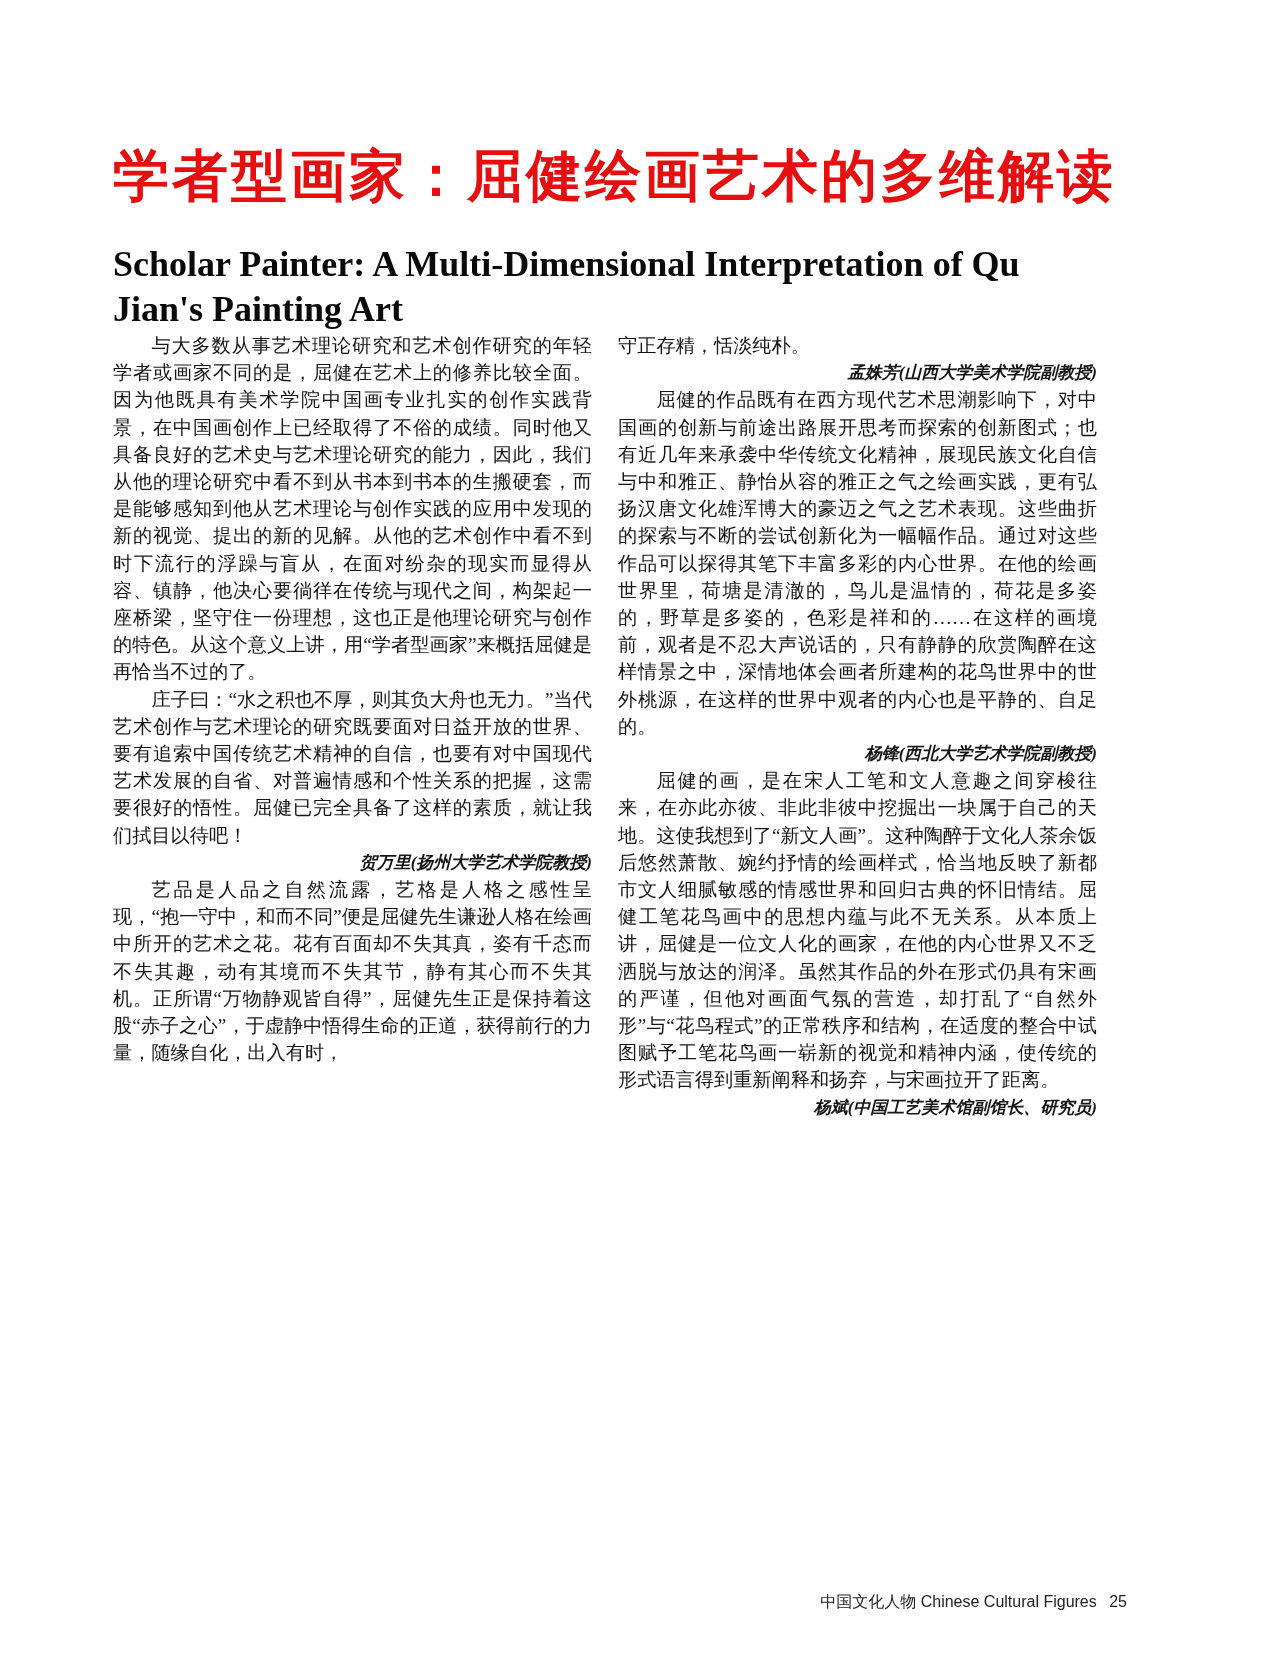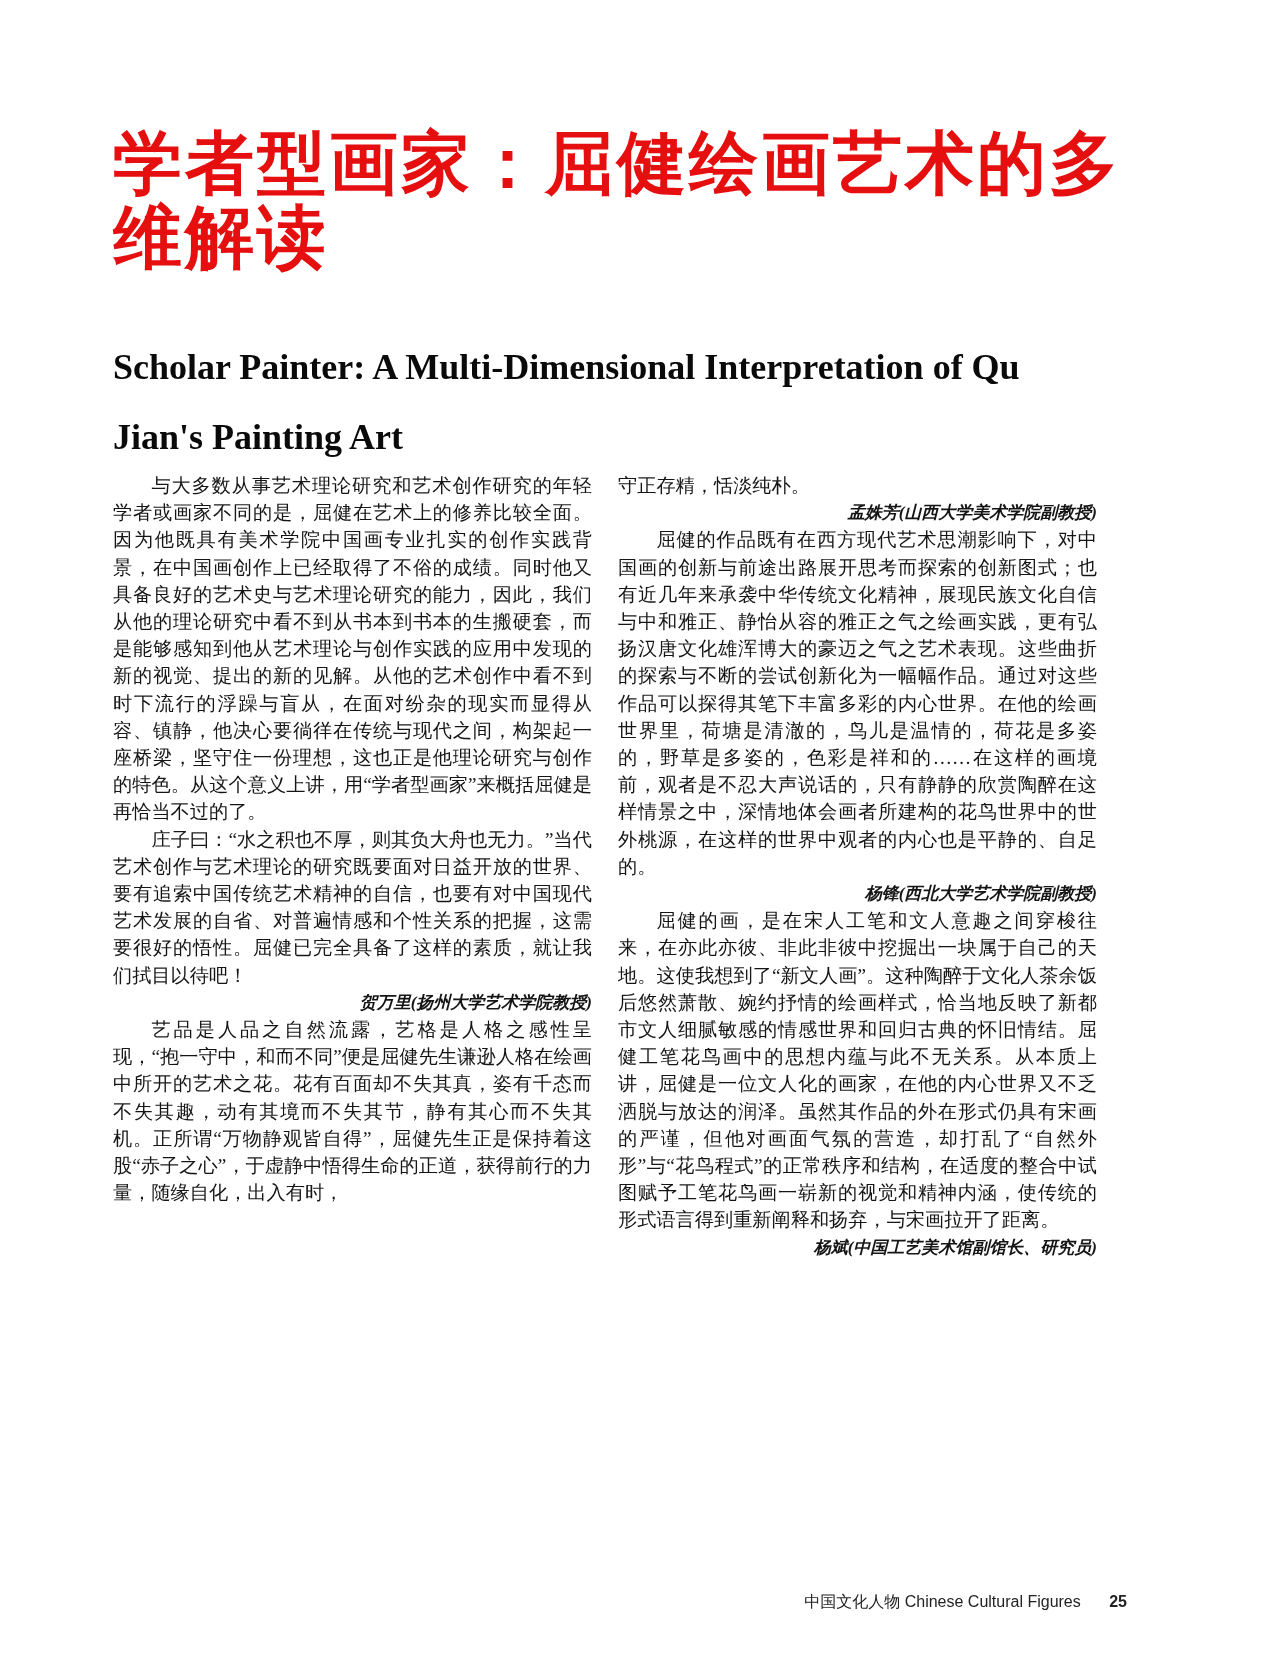--- a/index.html
+++ b/index.html
@@ -9,34 +9,34 @@
     color:#111;
     position:relative;
     overflow:hidden;
   }
   .page{
     position:absolute;left:113px;top:0;width:1000px;
   }
   .title-cn{
     margin-top:132px;
     width:1060px;
-    font-family:Liberation Mono, monospace;
+    font-family:Liberation Sans, sans-serif;
     font-weight:900;
-    font-size:69px;
-    line-height:74px;
+    font-size:56px;
+    line-height:88px;
     letter-spacing:3px;
     color:var(--accent,#e60f0f);
   }
   .title-en{
-    margin-top:52px;
+    margin-top:22px;
     width:1000px;
     font-family:"Liberation Serif","DejaVu Serif",serif;
     font-weight:700;
     font-size:36px;
-    line-height:70px;
+    line-height:45px;
     color:#0a0a0a;
   }
   .columns{
     display:flex;
     gap:26px;
   }
   .column{
     width:479px;
     text-align:justify;
   }
@@ -57,22 +57,22 @@
   .footer{
     position:absolute;
     top:1592px;
     right:143px;
     font-family:"Liberation Sans","DejaVu Sans",sans-serif;
     font-size:16px;
     color:#222;
     white-space:nowrap;
   }
   .footer .pageno{
-    font-weight:700;
-    margin-left:24px;
+    font-weight:400;
+    margin-left:8px;
   }
 </style>
 </head>
 <body>
 
 <div class="page">
   <div class="title-cn">学者型画家：屈健绘画艺术的多维解读</div>
 
   <div class="title-en">Scholar Painter: A Multi-Dimensional Interpretation of Qu Jian's Painting Art</div>
 

